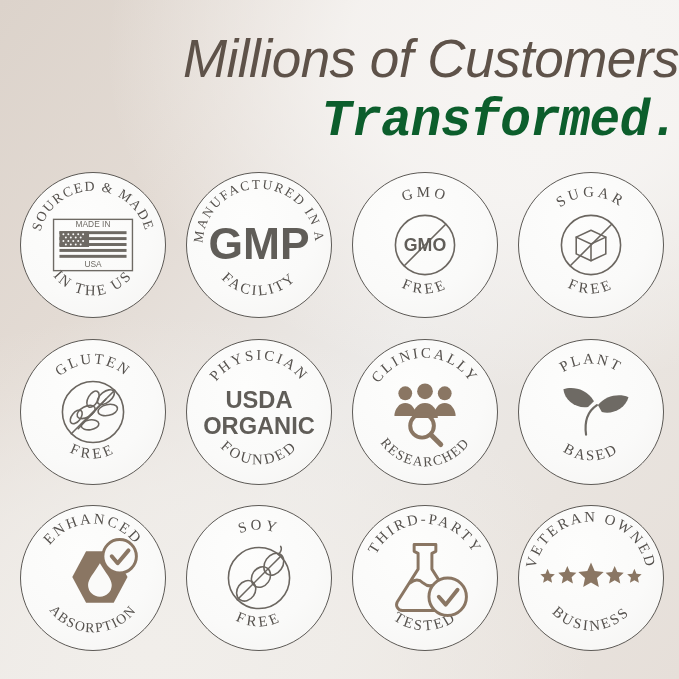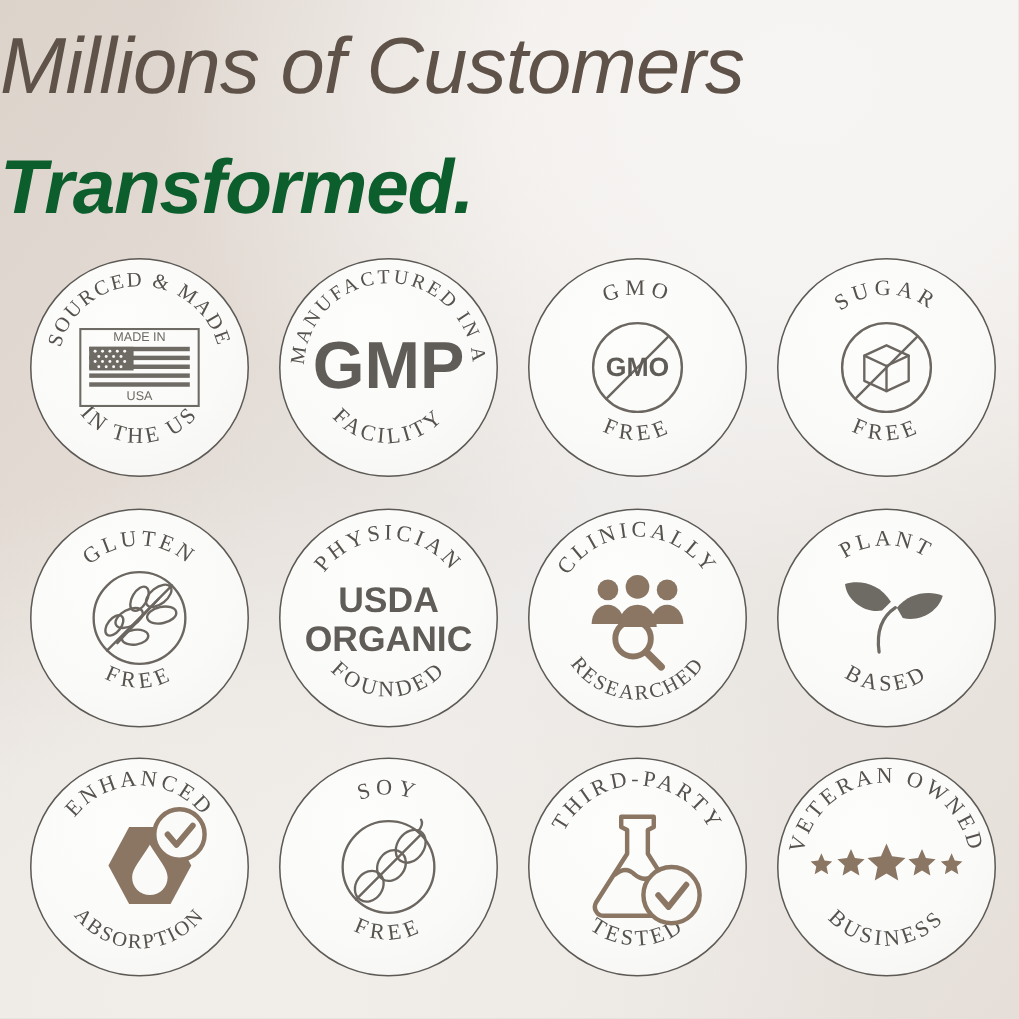--- a/index.html
+++ b/index.html
@@ -19,42 +19,42 @@
       radial-gradient(ellipse 120% 95% at 78% 8%, #f7f5f3 0%, rgba(247,245,243,0.85) 22%, rgba(243,240,237,0.0) 52%),
       radial-gradient(ellipse 105% 80% at 22% 96%, #f1eeea 0%, rgba(241,238,234,0.7) 30%, rgba(241,238,234,0) 62%),
       linear-gradient(128deg, #dcd3cb 0%, #e3dbd4 26%, #eceae8 55%, #e9e4df 78%, #e6dfd9 100%);
   }
 
   
   .header {
     position: absolute;
     top: 0; left: 0; right: 0;
     height: 160px;
-    text-align: left;
-    padding-top: 14px;
+    text-align: right;
+    padding-top: 28px;
   }
   .headline-1 {
     font-family: "Liberation Sans", sans-serif;
     font-style: italic;
     font-weight: 400;
     font-size: 53px;
     line-height: 62px;
     letter-spacing: -0.5px;
     color: #5e5249;
     white-space: nowrap;
   }
   .headline-2 {
-    font-family: Liberation Sans, sans-serif;
+    font-family: Liberation Mono, monospace;
     font-style: italic;
     font-weight: bold;
     font-size: 51px;
     line-height: 60px;
     letter-spacing: -0.8px;
     color: #0c5e2c;
-    margin-top: 19px;
+    margin-top: 2px;
     white-space: nowrap;
   }
 
   
   .grid {
     position: absolute;
     top: 172px; left: 0;
     width: 679px; height: 507px;
   }
   .badge {

